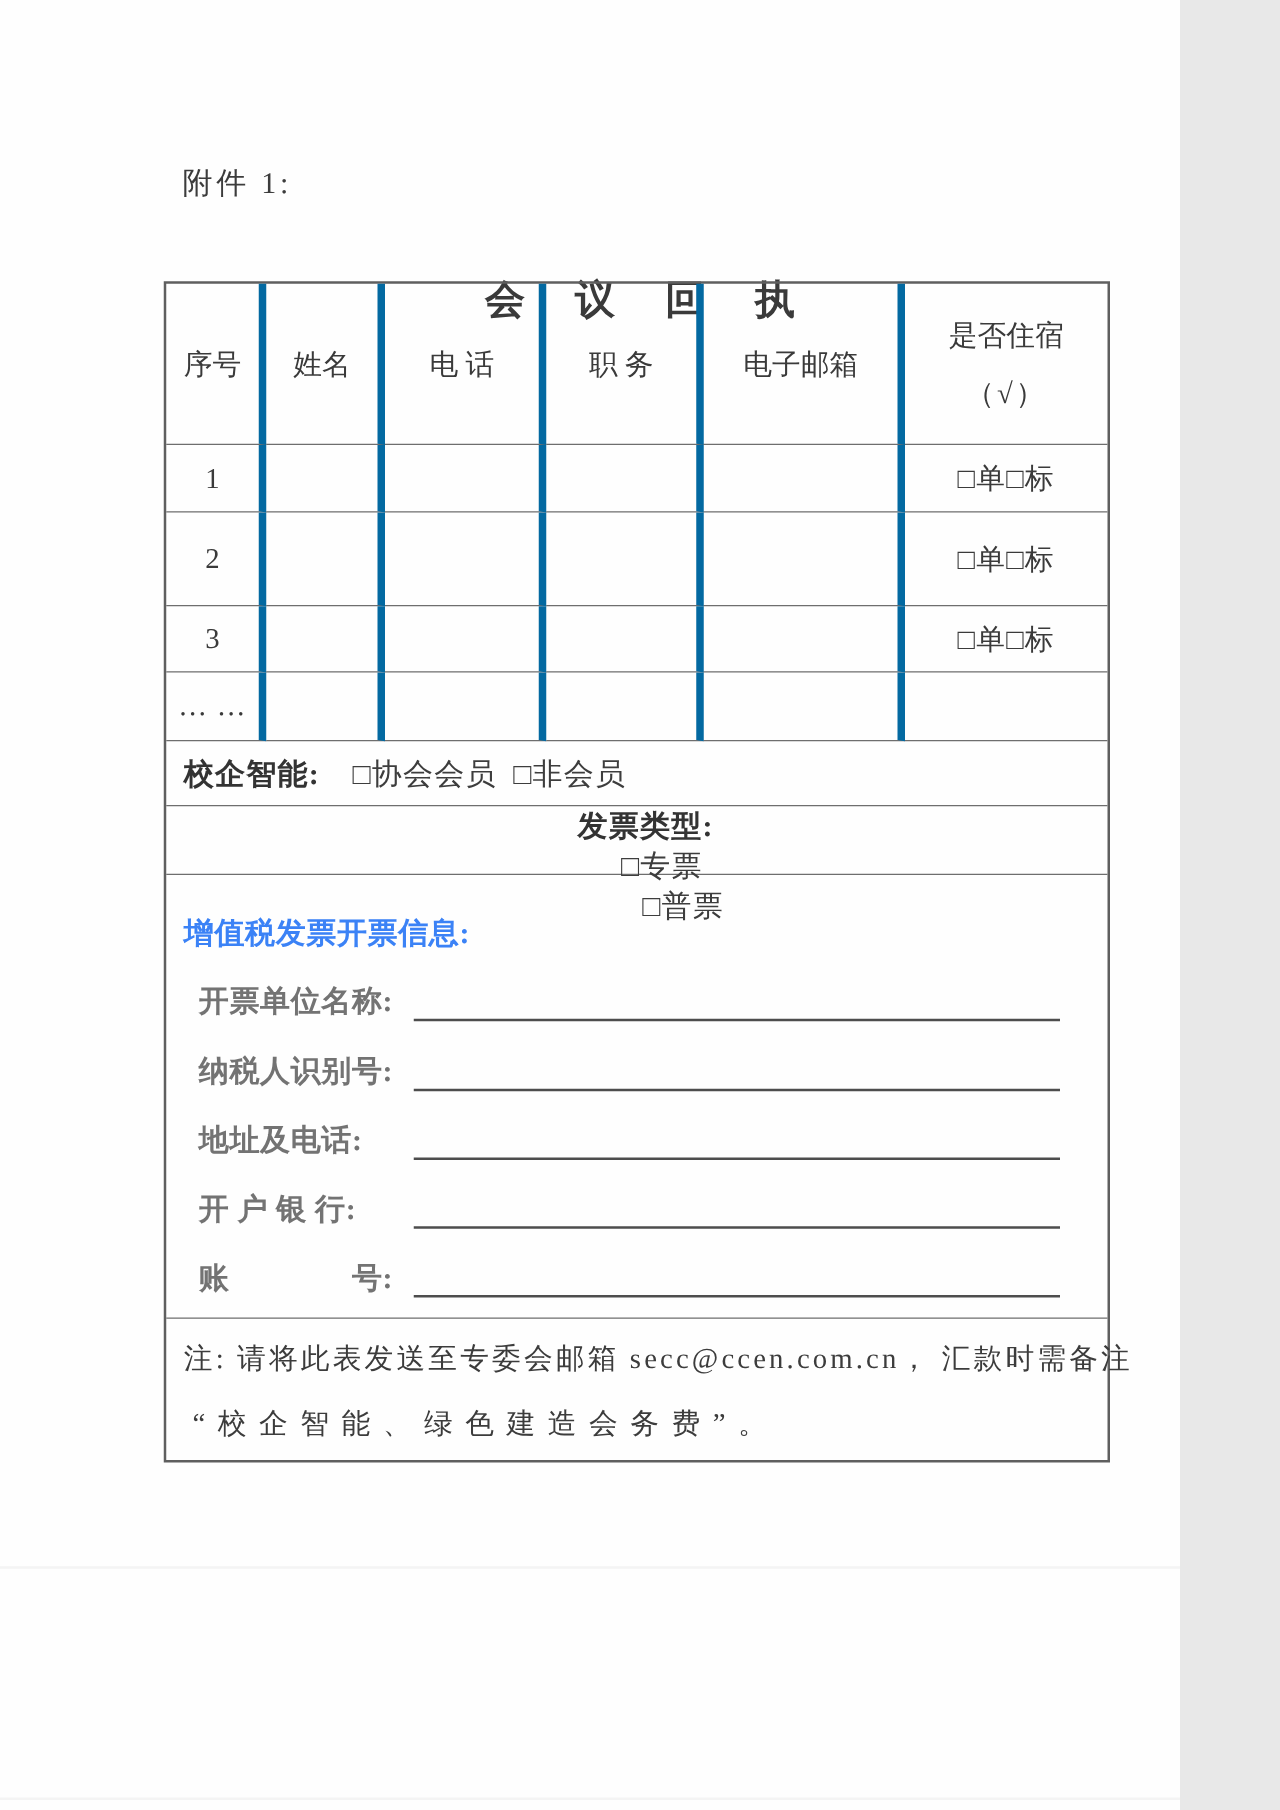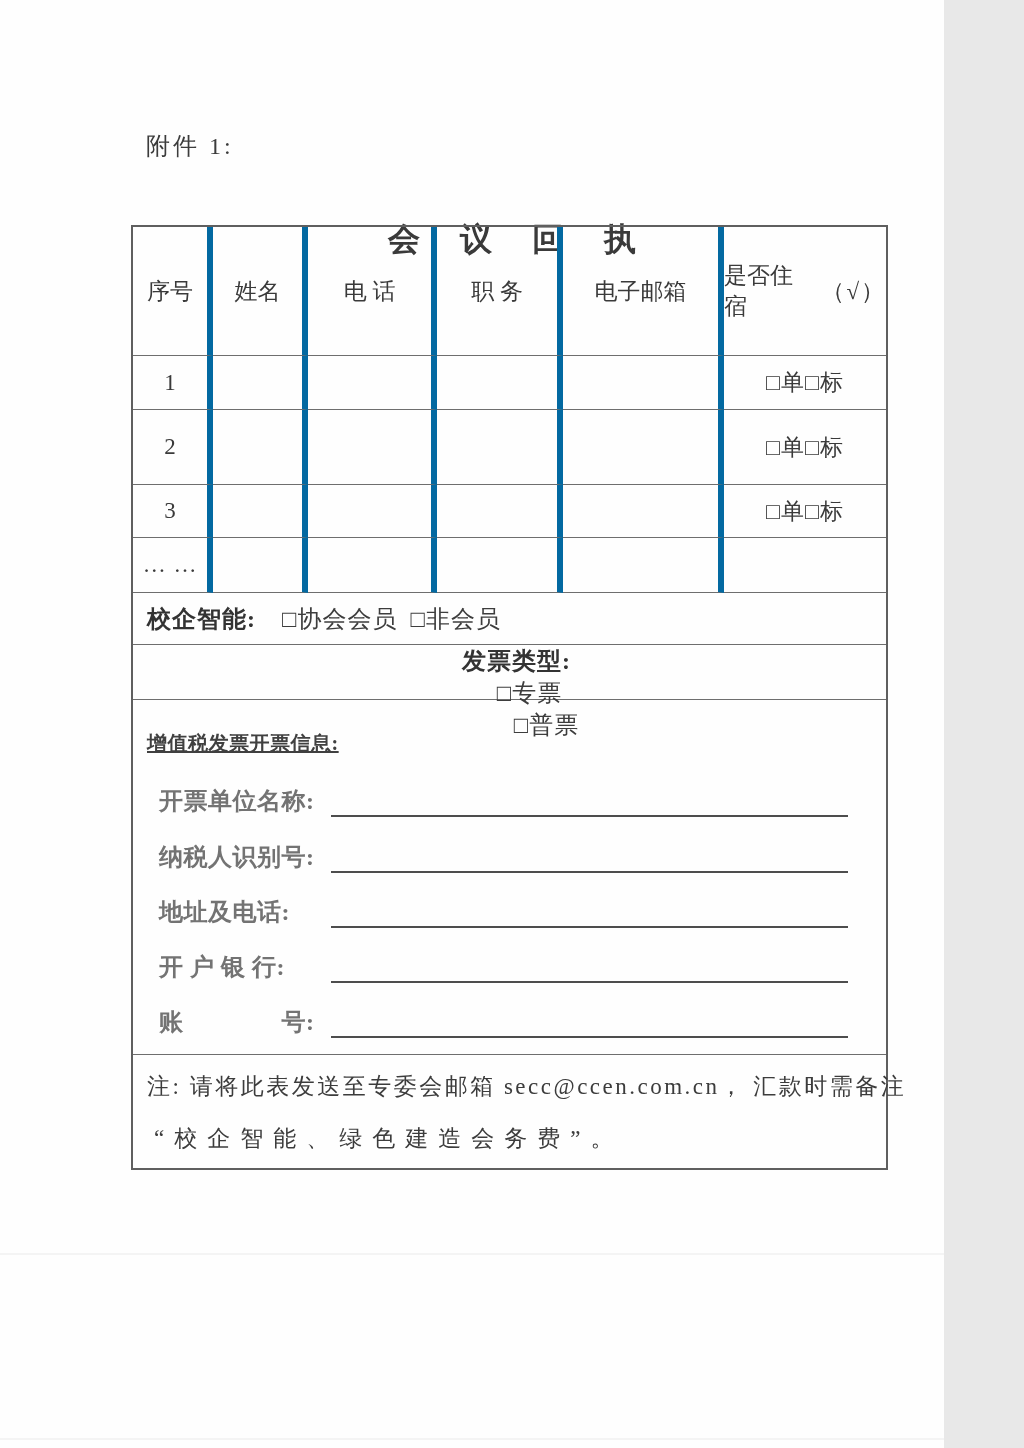--- a/index.html
+++ b/index.html
@@ -34,21 +34,21 @@
     grid-template-rows:129px 54px 75px 53px 55px;
     width:100%;
   }
   .pgrid > div {
     border-right:6px solid #0369a1;
     border-bottom:1px solid #6e6e6e;
     display:flex; align-items:center; justify-content:center;
     font-size:23px; color:#3a3a3a;
   }
   .pgrid > div:nth-child(6n) { border-right:none; }
-  .hdr-lodging { flex-direction:row; gap:15px; }
+  .hdr-lodging { flex-direction:column; gap:15px; }
   .hdr-lodging .l2 { font-size:23px; letter-spacing:2px; }
   .num-cell { font-size:22px; }
   .dots-cell { font-size:22px; letter-spacing:1px; }
   .lodging-cell { font-size:24px; letter-spacing:1px; color:#404040; }
   
   .opt-row {
     display:flex; align-items:center;
     border-bottom:1px solid #6e6e6e;
     padding-left:14px;
   }
@@ -60,21 +60,21 @@
   .row-member .opt2 { margin-left:13px; }
   .row-invoice .opt1 { margin-left:26px; }
   .row-invoice .opt2 { margin-left:60px; }
   
   .vat {
     position:relative; height:355px;
     border-bottom:1px solid #6e6e6e;
   }
   .vat-heading {
     position:absolute; left:14px; top:30px;
-    font-weight:700; font-size:20px; letter-spacing:0.5px; color:#404040;text-decoration:underline;
+    font-weight:700; font-size:24px; letter-spacing:0.5px; color:#3b82f6;
   }
   .vat-field { position:absolute; left:14px; height:32px; font-size:24px; }
   .vat-field .flabel {
     display:inline-block; width:172px; font-weight:700;
     letter-spacing:0.5px; color:#737373; vertical-align:bottom;margin-left:12px;
   }
   .vat-field .fline {
     display:inline-block; width:517px; height:30px;
     border-bottom:2px solid #4d4d4d; vertical-align:bottom;
     color:#353535;

